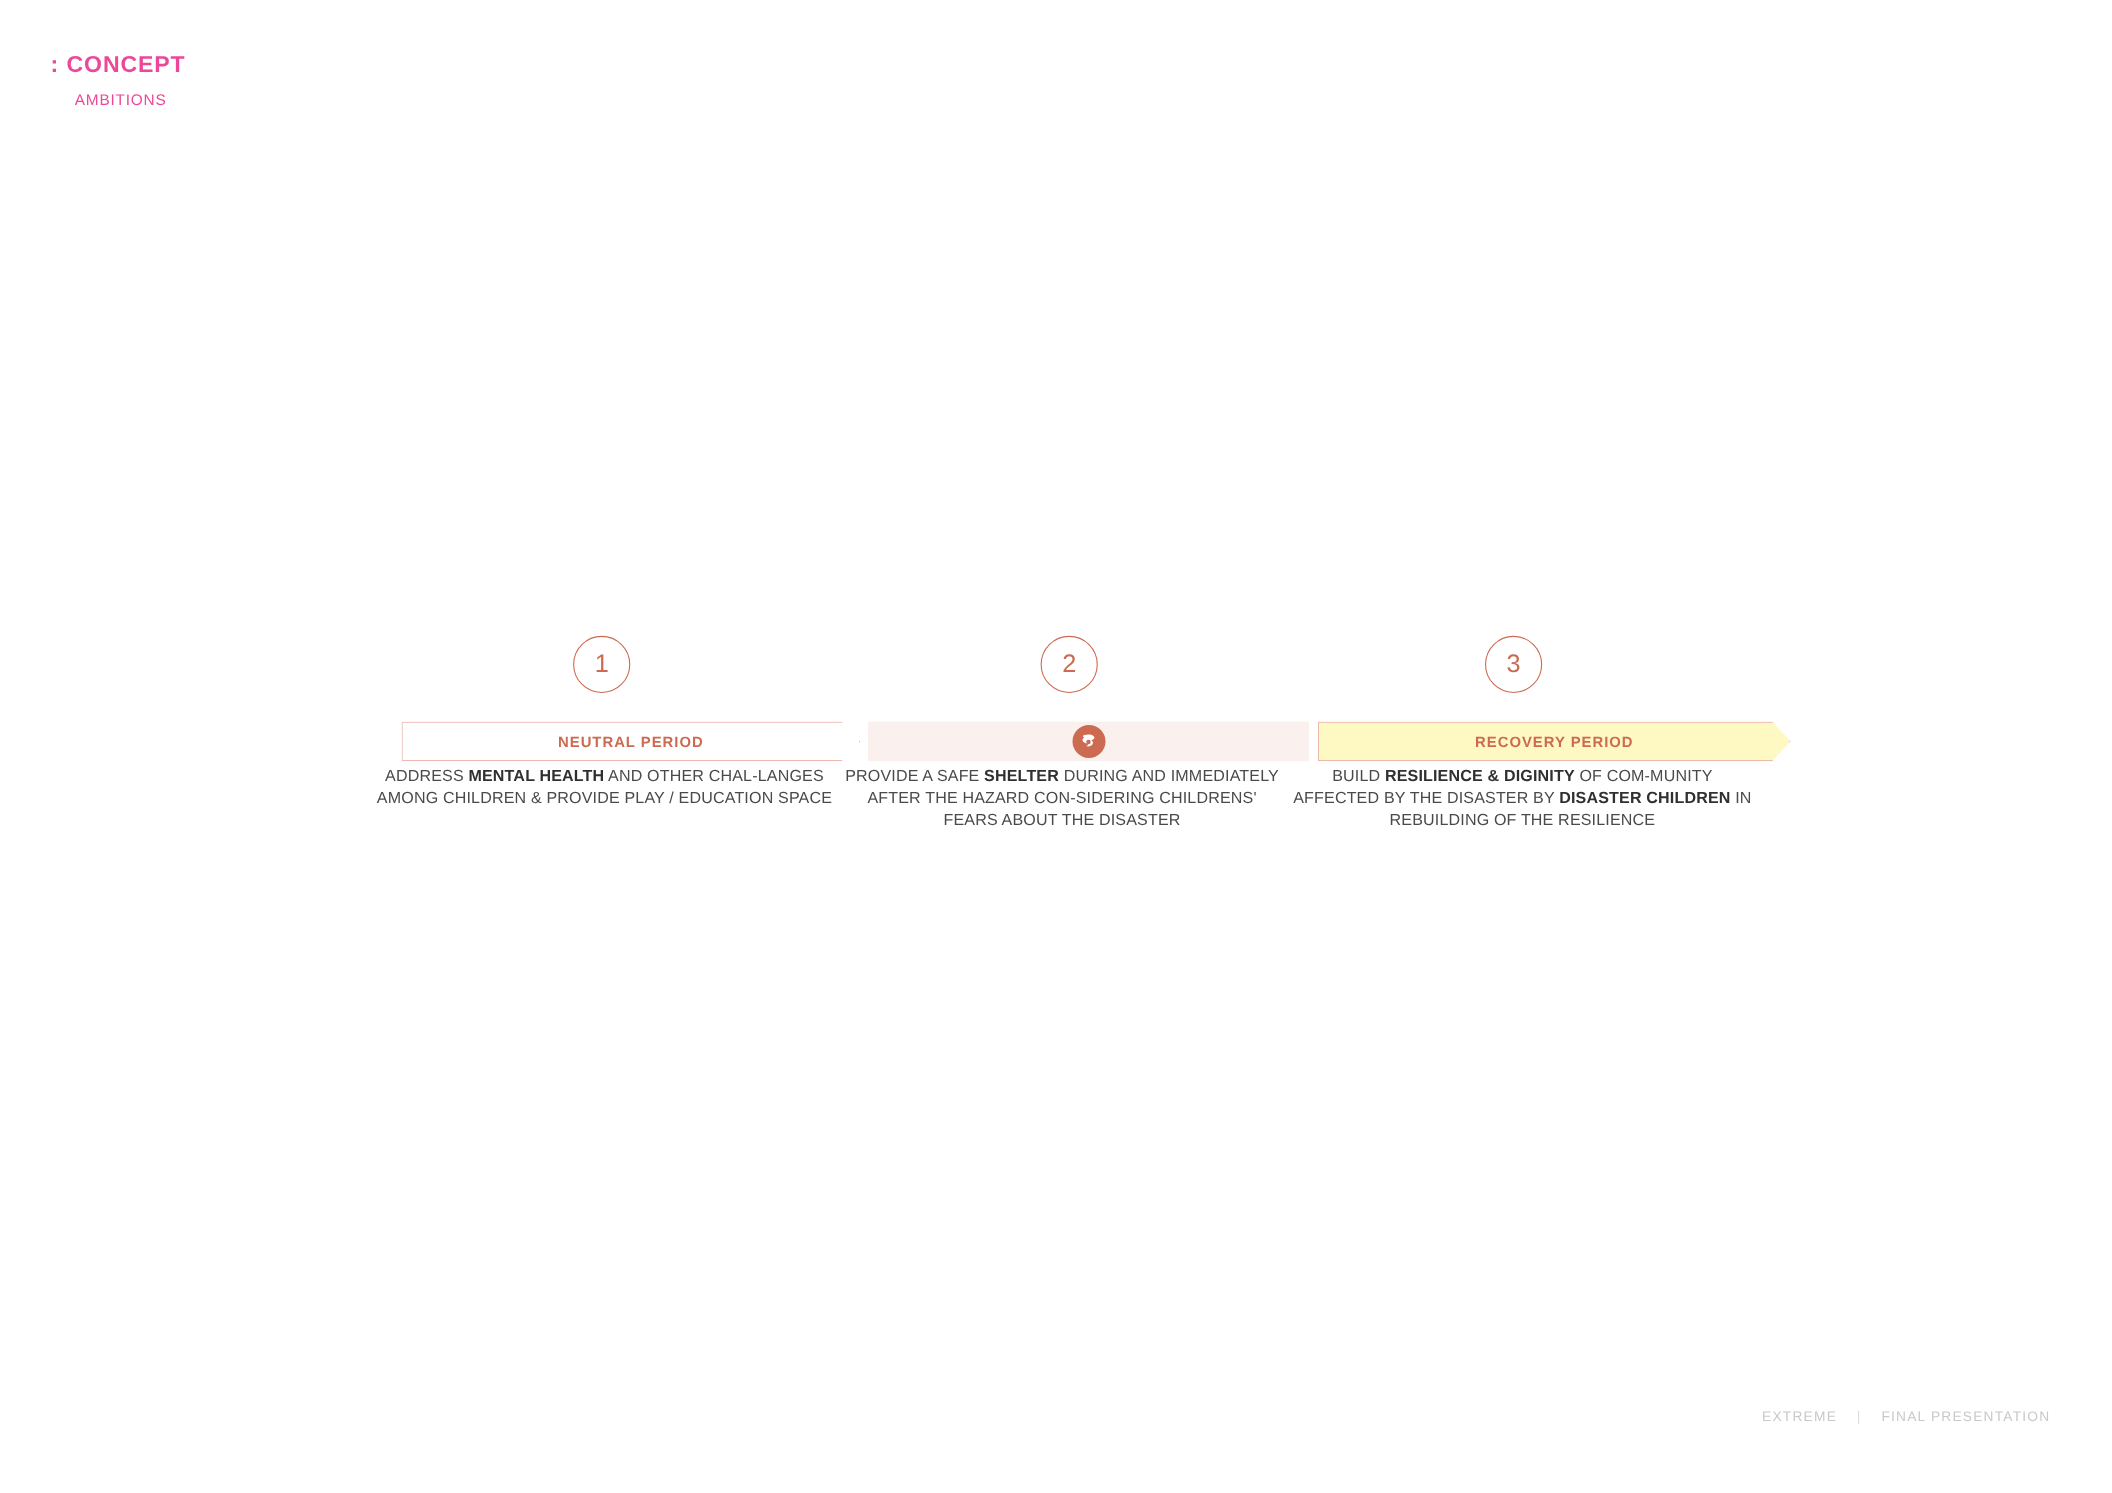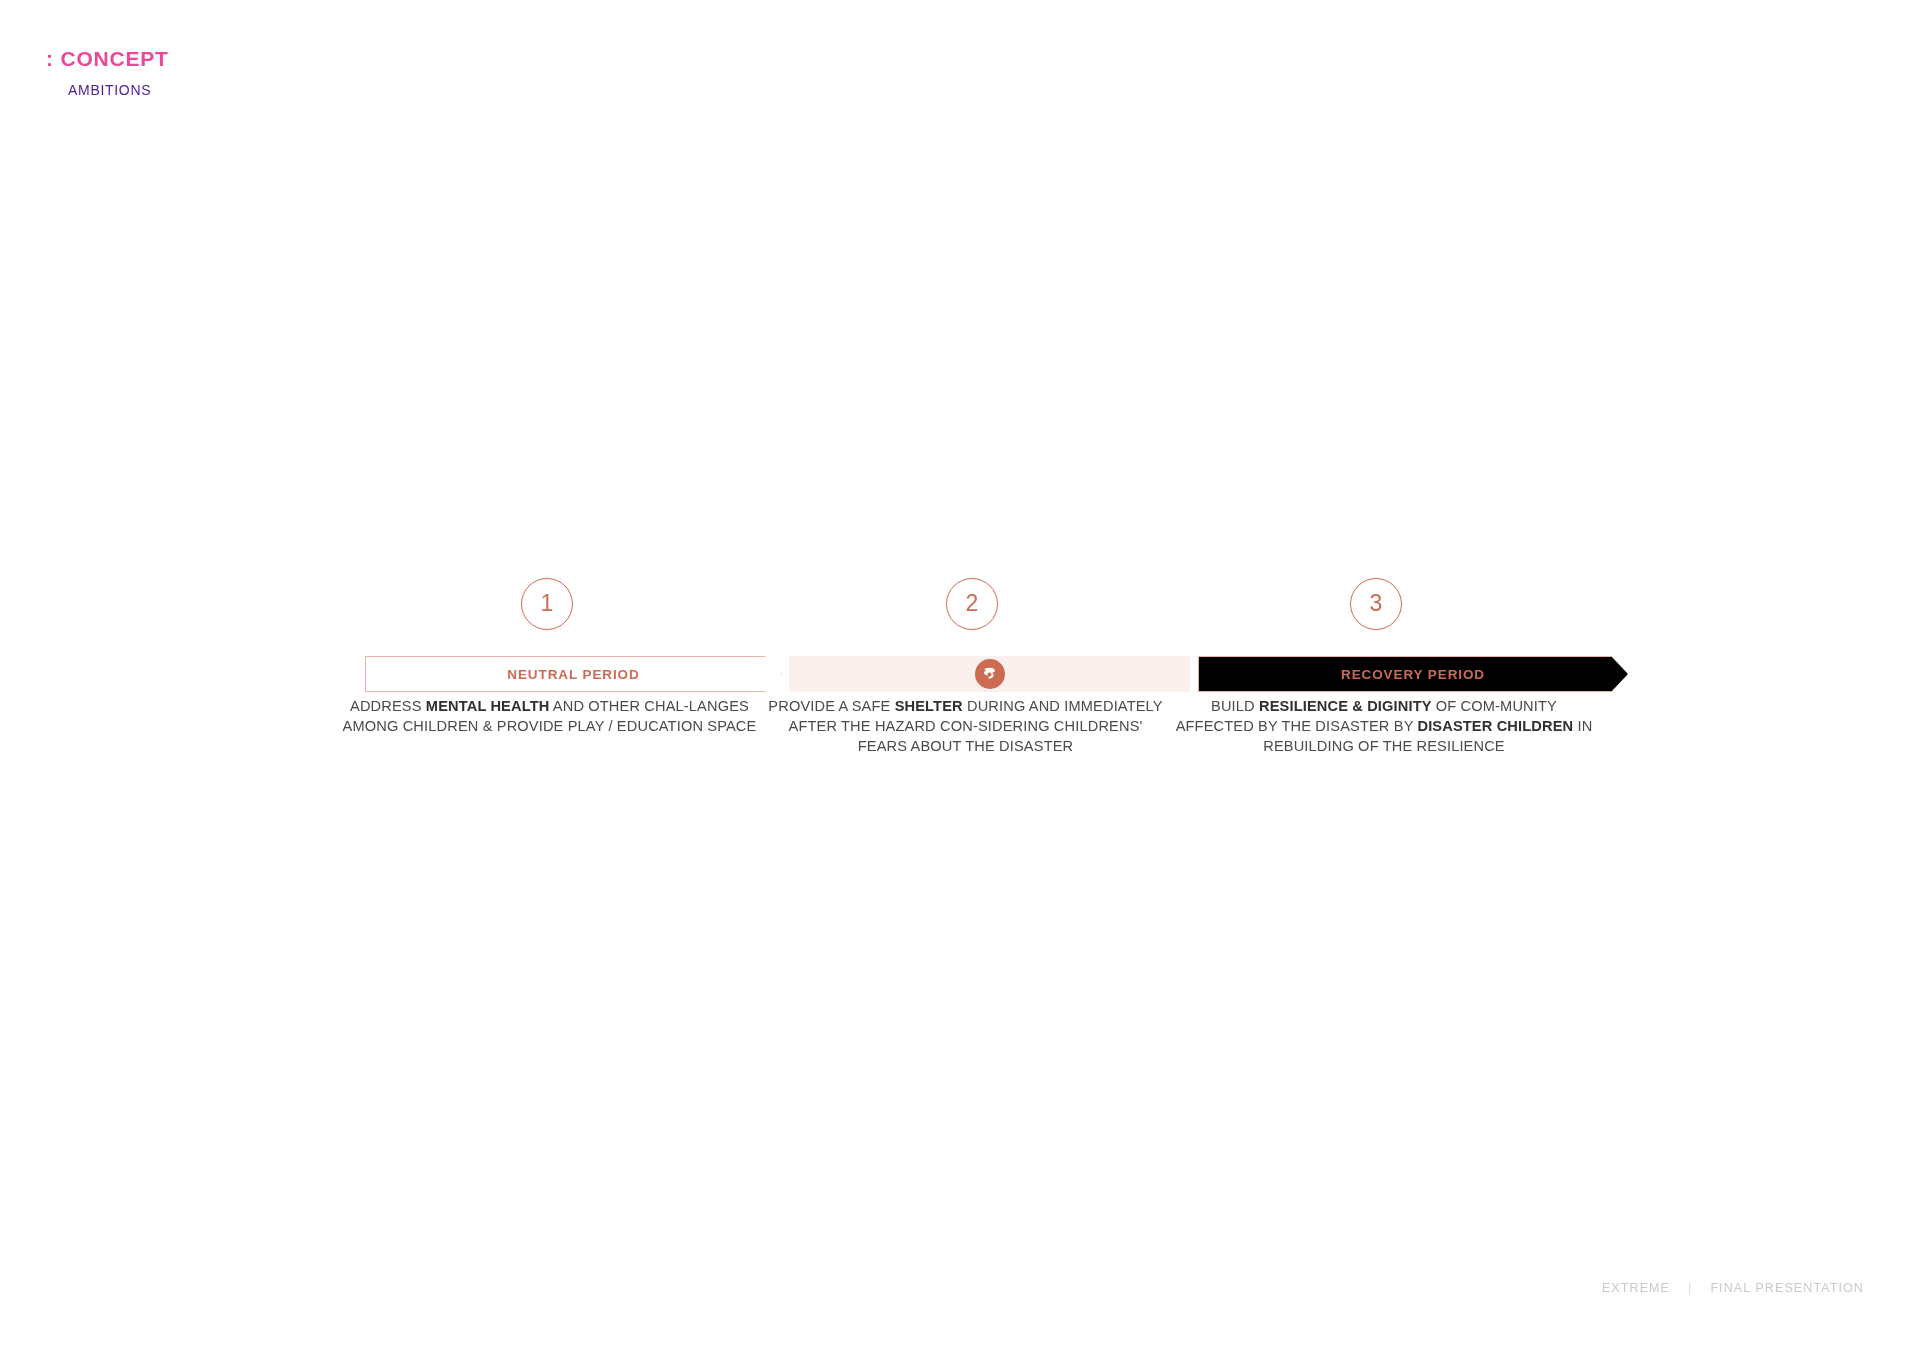--- a/index.html
+++ b/index.html
@@ -27,21 +27,21 @@
     font-weight: 700;
     letter-spacing: 0.8px;
     color: #ec4899;
     line-height: 1;
     white-space: nowrap;
   }
   .header-subtitle {
     font-size: 14px;
     font-weight: 400;
     letter-spacing: 0.7px;
-    color: #4c1d95;
+    color: #ec4899;
     margin-top: 13px;
     margin-left: 22px;
     white-space: nowrap;
   }
 
   
   .diagram {
     position: absolute;
     left: 341px;
     top: 578px;
@@ -103,21 +103,21 @@
   .band-hazard {
     left: 424px;
     width: 401px;
     background: #faf0ee;
     border: none;
   }
   
   .band-recovery {
     left: 833px;
     width: 430px;
-    background: #000000;
+    background: #fef9c3;
     border: 1.4px solid #e8b3a8;
     -webkit-clip-path: polygon(0 0, calc(100% - 17px) 0, 100% 50%, calc(100% - 17px) 100%, 0 100%);
     clip-path: polygon(0 0, calc(100% - 17px) 0, 100% 50%, calc(100% - 17px) 100%, 0 100%);
   }
 
   .band-label {
     font-size: 13.5px;
     font-weight: 700;
     letter-spacing: 0.9px;
     color: #cd6a52;

